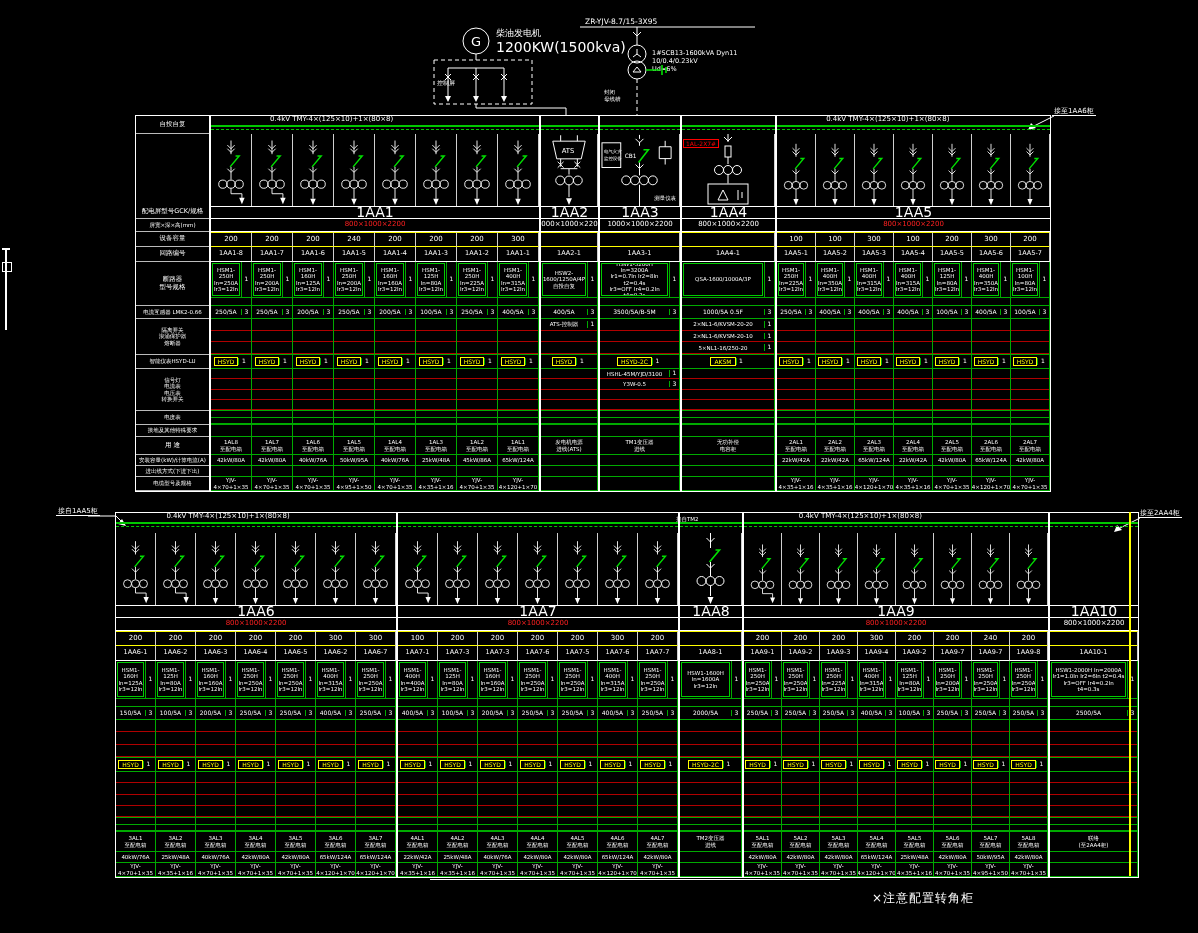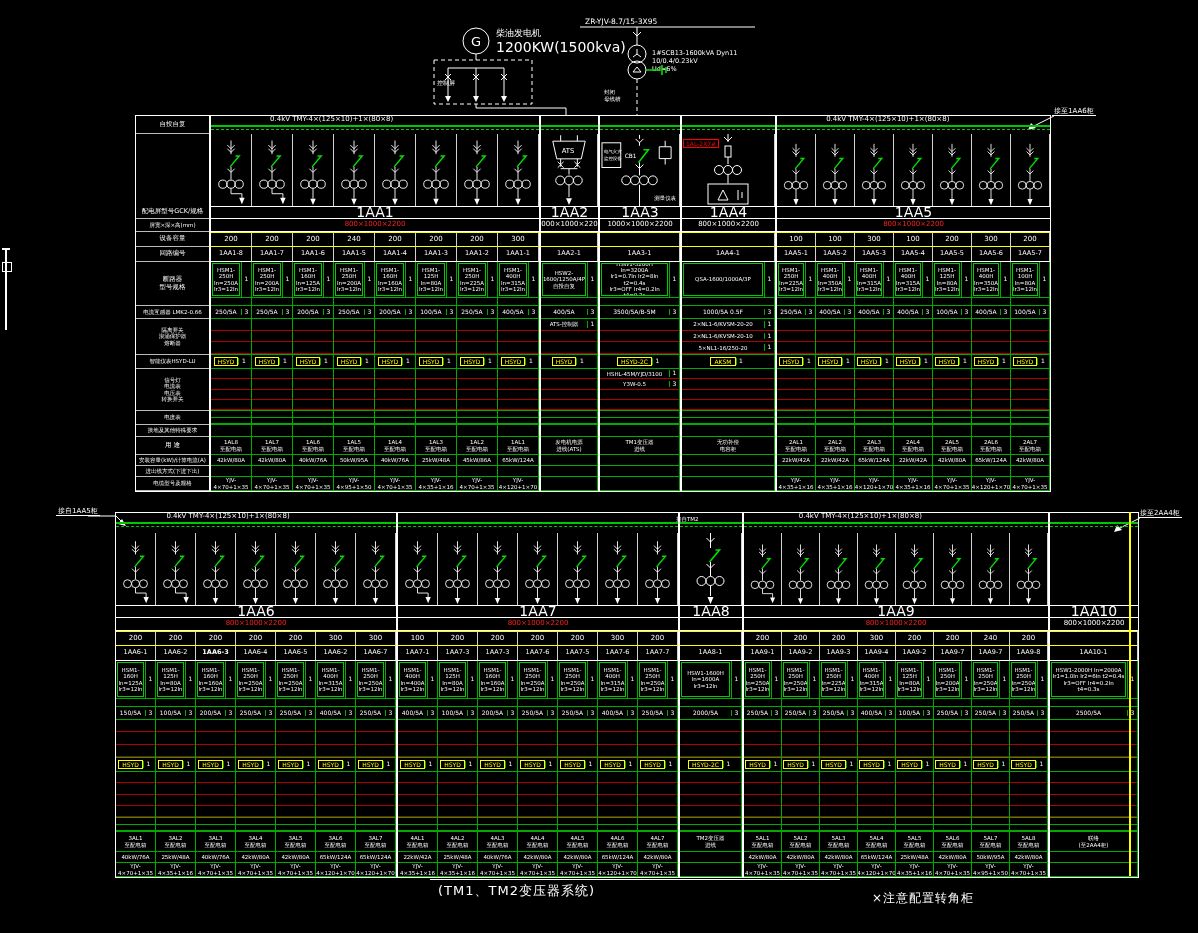--- a/index.html
+++ b/index.html
@@ -1340,21 +1340,21 @@
         </div>
         <div class="c stripes vsep" style="grid-area: 13 / 2;">
           <i class="gn"></i>
           <i class="gn"></i>
         </div>
         <div class="c rowuse vsep" style="grid-area: 14 / 2;">3AL2
 至配电箱</div>
         <div class="c rowload vsep" style="grid-area: 15 / 2;">25kW/48A</div>
         <div class="c rowcab vsep" style="grid-area: 16 / 2;">YJV-4×35+1×16</div>
         <div class="c rowcap vsepw" style="grid-area: 5 / 3;">200</div>
-        <div class="c rowid vsepw" style="grid-area: 6 / 3; font-weight: bold;">1AA6-3</div>
+        <div class="c rowid vsepw" style="grid-area: 6 / 3;">1AA6-3</div>
         <div class="c rowbrk vsep" style="grid-area: 7 / 3;">
           <div class="brkbox">
             <div>HSM1-160H</div>
             <div>In=160A</div>
             <div>Ir3=12In</div>
           </div>
           <span class="qt">1</span>
         </div>
         <div class="c rowsp vsep" style="grid-area: 8 / 3;"></div>
         <div class="c rowct vsep" style="grid-area: 9 / 3;">
@@ -2419,16 +2419,15 @@
 (至2AA4柜)</div>
         <div class="c rowload vsep" style="grid-area: 15 / 1;"></div>
         <div class="c rowcab vsep" style="grid-area: 16 / 1;"></div>
       </div>
     </div>
 
   <div class="yline" style="left:1129px;top:512px;height:364px;"></div>
 
   <div class="titleblk">
     <div class="bar"></div>
-    <div class="t2">(TM1、TM2变压器系统)</div>
   </div>
   <div class="sidenote">×注意配置转角柜</div>
 </div>
 
 </body></html>

